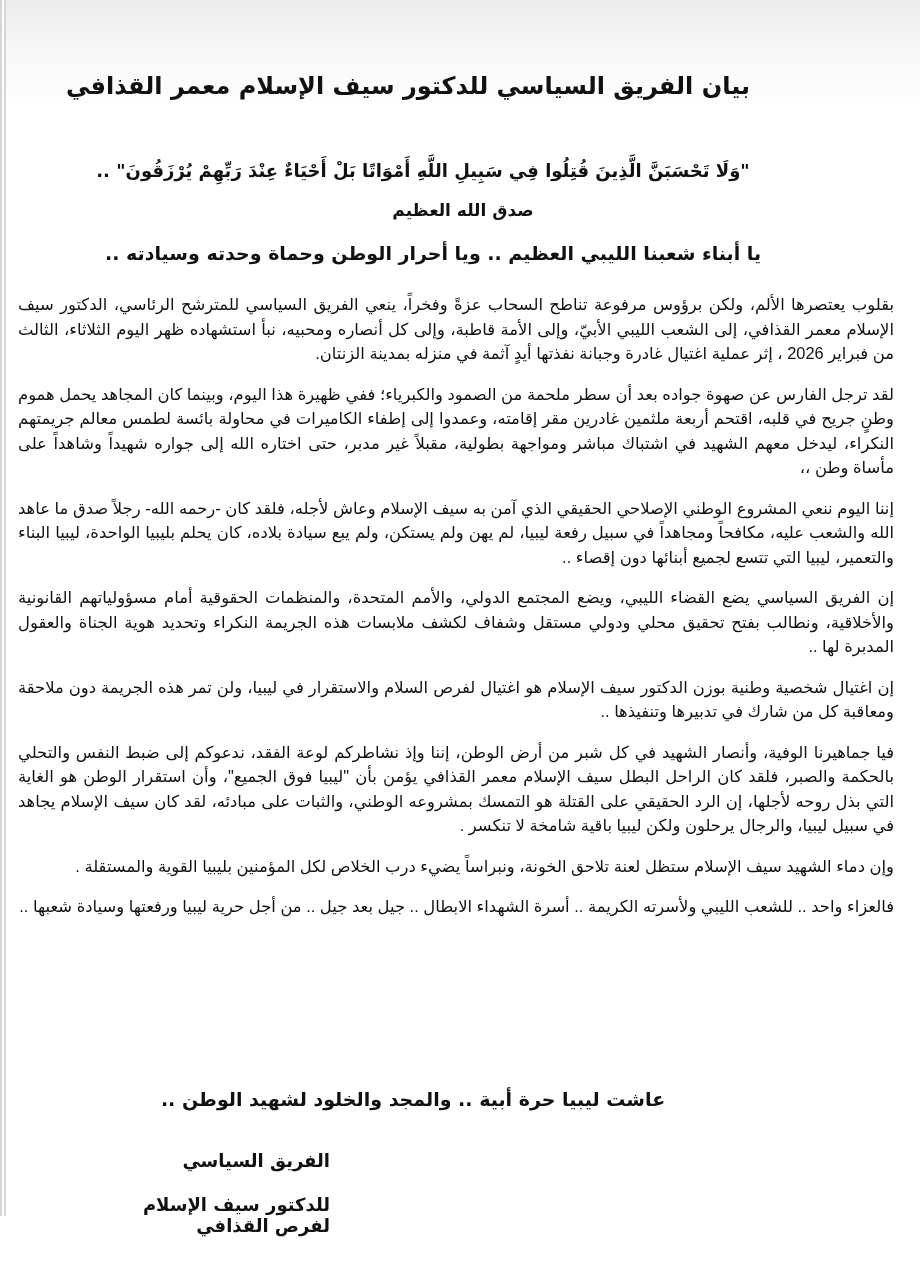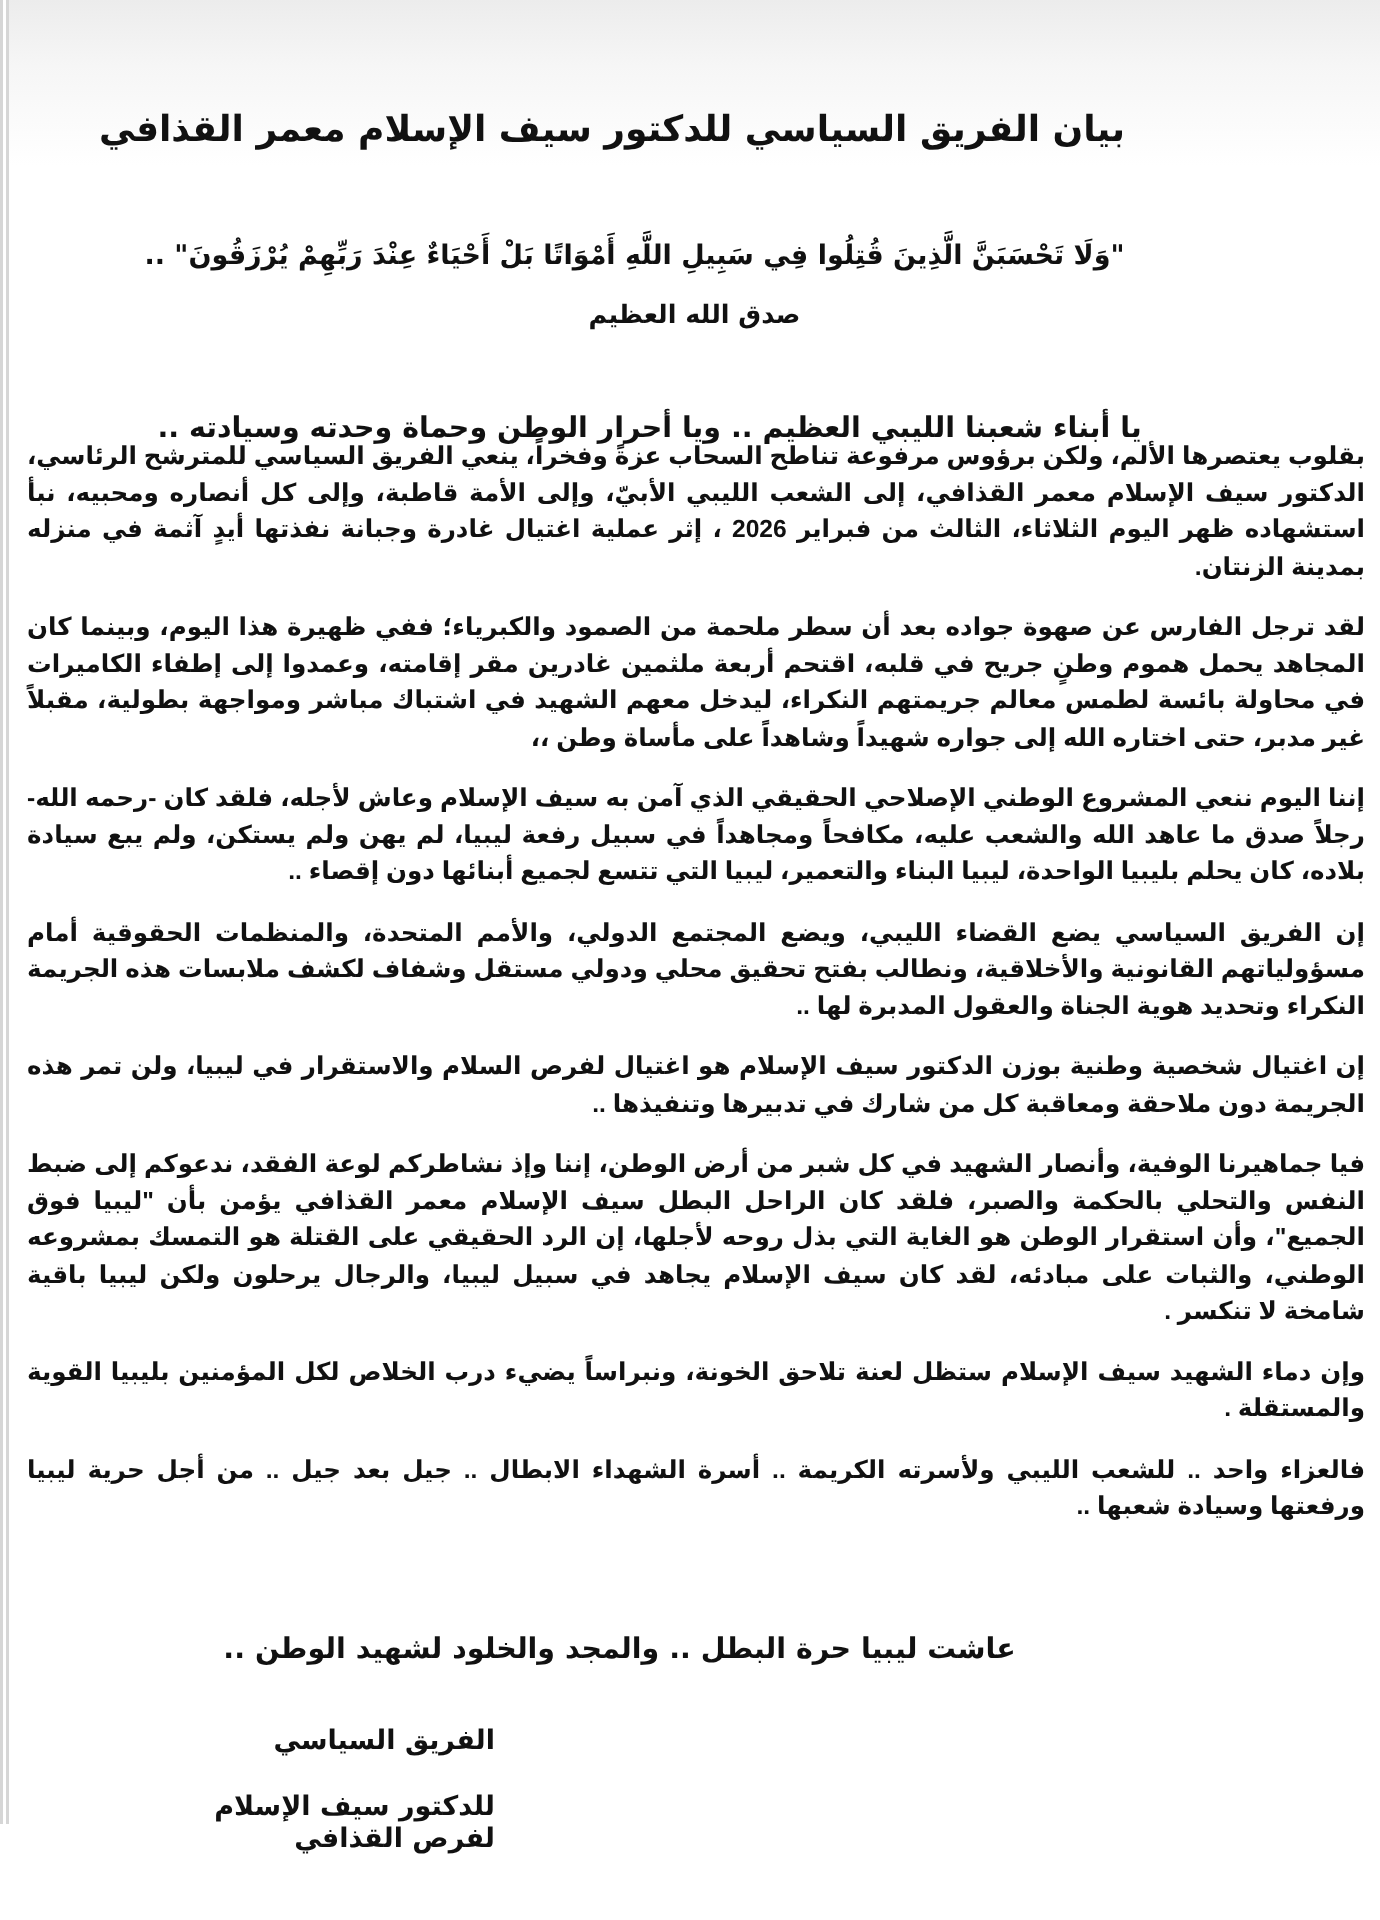--- a/index.html
+++ b/index.html
@@ -63,36 +63,34 @@
     }
     .address {
       position: absolute;
       top: 242px;
       left: 0; right: 0;
       text-align: center;
       font-weight: bold;
       font-size: 19px;
       padding-right: 60px;
       box-sizing: border-box;
-      margin-top: 32px;
     }
     .body-text {
       position: absolute;
       top: 292px;
       right: 10px;
       width: 892px;
       font-family: "Liberation Sans", "DejaVu Sans", sans-serif;
       font-size: 16.4px;
       line-height: 24.5px;
       text-align: justify;
       text-align-last: right;
     }
     .body-text p {
-      margin: 0 0 16px 0;
-      font-weight: bold;
+      margin: 0 16px 16px 0;
     }
     .closing {
       position: absolute;
       top: 1088px;
       left: 0; right: 0;
       text-align: center;
       font-weight: bold;
       font-size: 19px;
       padding-right: 100px;
       box-sizing: border-box;
@@ -127,19 +125,19 @@
       <p>بقلوب يعتصرها الألم، ولكن برؤوس مرفوعة تناطح السحاب عزةً وفخراً، ينعي الفريق السياسي للمترشح الرئاسي، الدكتور سيف الإسلام معمر القذافي، إلى الشعب الليبي الأبيّ، وإلى الأمة قاطبة، وإلى كل أنصاره ومحبيه، نبأ استشهاده ظهر اليوم الثلاثاء، الثالث من فبراير 2026 ، إثر عملية اغتيال غادرة وجبانة نفذتها أيدٍ آثمة في منزله بمدينة الزنتان.</p>
       <p>لقد ترجل الفارس عن صهوة جواده بعد أن سطر ملحمة من الصمود والكبرياء؛ ففي ظهيرة هذا اليوم، وبينما كان المجاهد يحمل هموم وطنٍ جريح في قلبه، اقتحم أربعة ملثمين غادرين مقر إقامته، وعمدوا إلى إطفاء الكاميرات في محاولة بائسة لطمس معالم جريمتهم النكراء، ليدخل معهم الشهيد في اشتباك مباشر ومواجهة بطولية، مقبلاً غير مدبر، حتى اختاره الله إلى جواره شهيداً وشاهداً على مأساة وطن ،،</p>
       <p>إننا اليوم ننعي المشروع الوطني الإصلاحي الحقيقي الذي آمن به سيف الإسلام وعاش لأجله، فلقد كان -رحمه الله- رجلاً صدق ما عاهد الله والشعب عليه، مكافحاً ومجاهداً في سبيل رفعة ليبيا، لم يهن ولم يستكن، ولم يبع سيادة بلاده، كان يحلم بليبيا الواحدة، ليبيا البناء والتعمير، ليبيا التي تتسع لجميع أبنائها دون إقصاء ..</p>
       <p>إن الفريق السياسي يضع القضاء الليبي، ويضع المجتمع الدولي، والأمم المتحدة، والمنظمات الحقوقية أمام مسؤولياتهم القانونية والأخلاقية، ونطالب بفتح تحقيق محلي ودولي مستقل وشفاف  لكشف ملابسات هذه الجريمة النكراء وتحديد هوية الجناة والعقول المدبرة لها ..</p>
       <p>إن اغتيال شخصية وطنية بوزن الدكتور سيف الإسلام هو اغتيال لفرص السلام والاستقرار في ليبيا، ولن تمر هذه الجريمة دون ملاحقة  ومعاقبة كل من شارك في تدبيرها وتنفيذها ..</p>
       <p>فيا جماهيرنا الوفية، وأنصار الشهيد في كل شبر من أرض الوطن، إننا وإذ نشاطركم لوعة الفقد، ندعوكم إلى ضبط النفس والتحلي بالحكمة والصبر، فلقد كان الراحل البطل سيف الإسلام معمر القذافي يؤمن بأن "ليبيا فوق الجميع"، وأن استقرار الوطن هو الغاية التي بذل روحه لأجلها، إن الرد الحقيقي على القتلة هو التمسك بمشروعه الوطني، والثبات على مبادئه، لقد كان سيف الإسلام يجاهد في سبيل ليبيا، والرجال يرحلون ولكن ليبيا باقية شامخة لا تنكسر .</p>
       <p>وإن دماء الشهيد سيف الإسلام  ستظل لعنة تلاحق الخونة، ونبراساً يضيء درب الخلاص لكل المؤمنين بليبيا القوية والمستقلة .</p>
       <p>فالعزاء واحد .. للشعب الليبي ولأسرته الكريمة .. أسرة الشهداء الابطال .. جيل بعد جيل .. من أجل حرية ليبيا ورفعتها وسيادة شعبها ..</p>
     </div>
 
-    <div class="closing">عاشت ليبيا حرة البطل .. والمجد والخلود لشهيد الوطن ..</div>
+    <div class="closing">عاشت ليبيا حرة أبية .. والمجد والخلود لشهيد الوطن ..</div>
 
     <div class="signature sig-line1">الفريق السياسي</div>
     <div class="signature sig-line2">للدكتور سيف الإسلام لفرص القذافي</div>
 
   </div>
 </div>
 
 </body></html>

